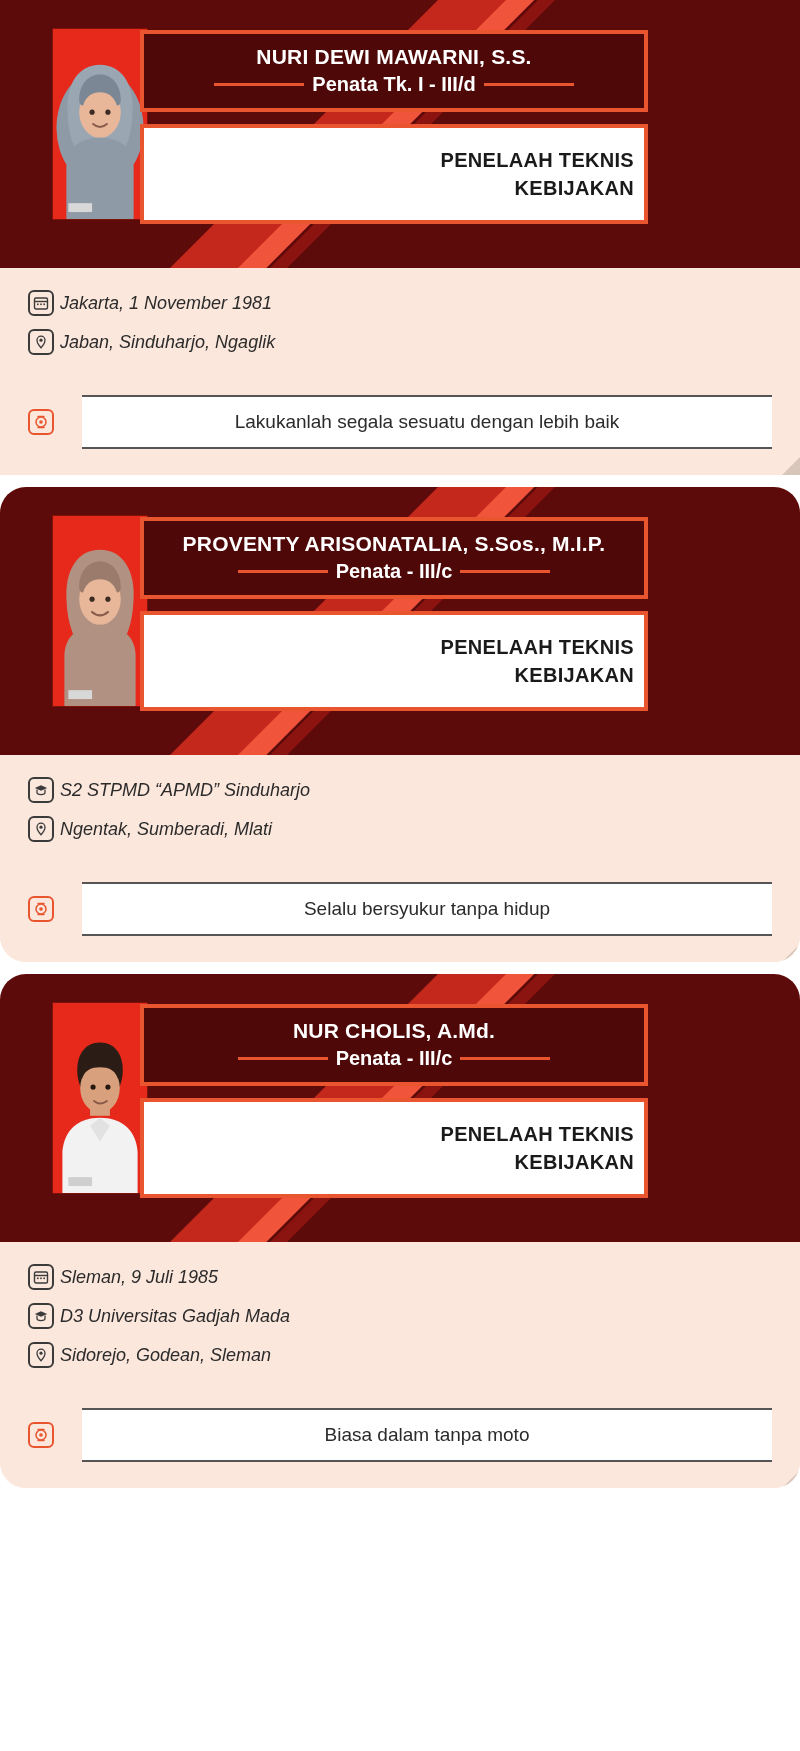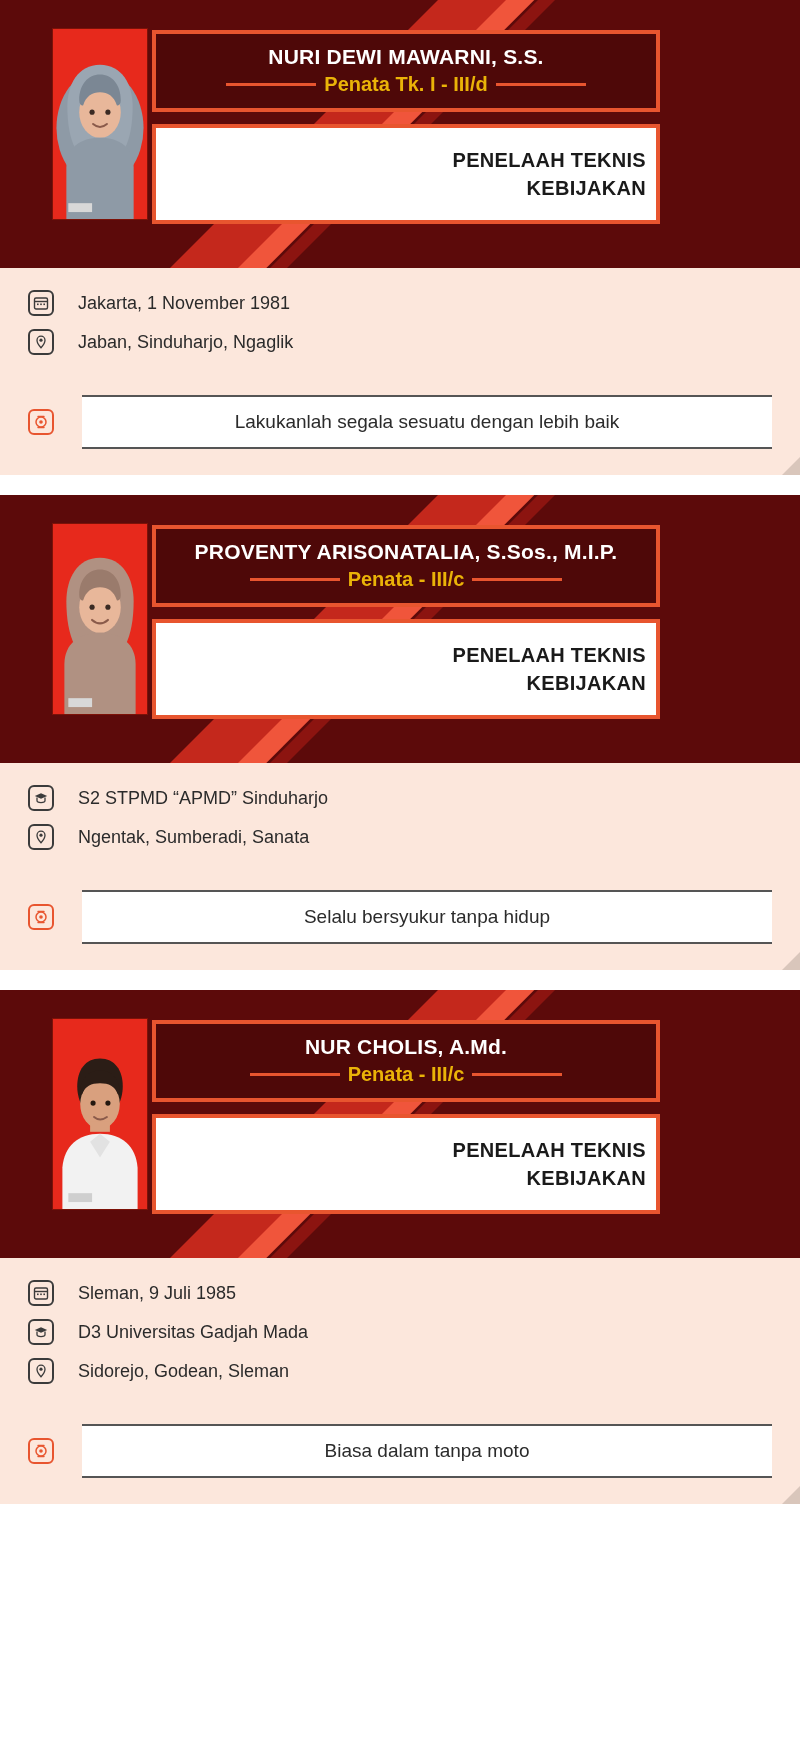--- a/index.html
+++ b/index.html
@@ -15,21 +15,21 @@
     background: #ffffff;
     overflow: hidden;
   }
 
   .card {
     position: relative;
     width: 800px;
     background: #fce7dc;
     overflow: hidden;
   }
-  .card + .card { margin-top: 20px; }
+  .card + .card { margin-top: 12px; border-radius: 26px; }
 
   
   .card-header {
     position: relative;
     height: 268px;
     background: #5c0a0a;
     overflow: hidden;
   }
   
   .stripe {
@@ -53,21 +53,21 @@
     width: 96px;
     height: 192px;
     background: #e7291c;
     border: 1px solid #7c1208;
     overflow: hidden;
   }
   .photo svg { display: block; width: 100%; height: 100%; }
 
   .header-text {
     position: absolute;
-    left: 152px;
+    left: 140px;
     top: 30px;
     width: 508px;
   }
   .name-box {
     border: 4px solid #e8552f;
     background: #4e0808;
     padding: 10px 12px 12px 12px;
     text-align: center;
     position: relative;
   }
@@ -85,21 +85,21 @@
     gap: 8px;
     margin-top: 3px;
   }
   .rank-wrap .bar {
     flex: 1 1 auto;
     height: 3px;
     background: #e8552f;
     max-width: 90px;
   }
   .rank-line {
-    color: #eab308;
+    color: #ffffff;
     font-weight: bold;
     font-size: 20px;
     white-space: nowrap;
     text-align: right;
   }
   .pos-box {
     margin-top: 12px;
     border: 4px solid #e8552f;
     background: #ffffff;
     padding: 18px 10px;
@@ -115,22 +115,23 @@
 
   
   .card-body {
     position: relative;
     padding: 22px 28px 26px 28px;
     background: #fce7dc;
   }
   .info-row {
     display: flex;
     align-items: center;
-    gap: 24px;
+    gap: 6px;
     margin-bottom: 13px;
+    font-style: italic;
   }
   .ico {
     width: 26px; height: 26px;
     flex: 0 0 26px;
     border: 2px solid #3b3b3b;
     border-radius: 6px;
     display: flex;
     align-items: center;
     justify-content: center;
     color: #3b3b3b;
@@ -310,21 +311,21 @@
         </span>
         <span class="info-text">S2 STPMD “APMD” Sinduharjo</span>
       </div>
       <div class="info-row">
         <span class="ico">
           <svg width="16" height="16" viewBox="0 0 16 16">
               <path d="M8 2.2c-2.3 0-4 1.8-4 4 0 3 4 7.6 4 7.6s4-4.6 4-7.6c0-2.2-1.7-4-4-4z" fill="none" stroke="currentColor" stroke-width="1.3"></path>
               <circle cx="8" cy="6.2" r="1.6" fill="currentColor"></circle>
             </svg>
         </span>
-        <span class="info-text">Ngentak, Sumberadi, Sanata</span>
+        <span class="info-text">Ngentak, Sumberadi, Mlati</span>
       </div>
 
       <div class="moto-row">
         <span class="moto-ico">
           <svg width="16" height="16" viewBox="0 0 16 16">
               <circle cx="8" cy="8" r="5" fill="none" stroke="currentColor" stroke-width="1.5"></circle>
               <circle cx="8" cy="8" r="1.8" fill="currentColor"></circle>
               <path d="M5 2.5h6M5 13.5h6" stroke="currentColor" stroke-width="1.4" stroke-linecap="round"></path>
             </svg>
         </span>

